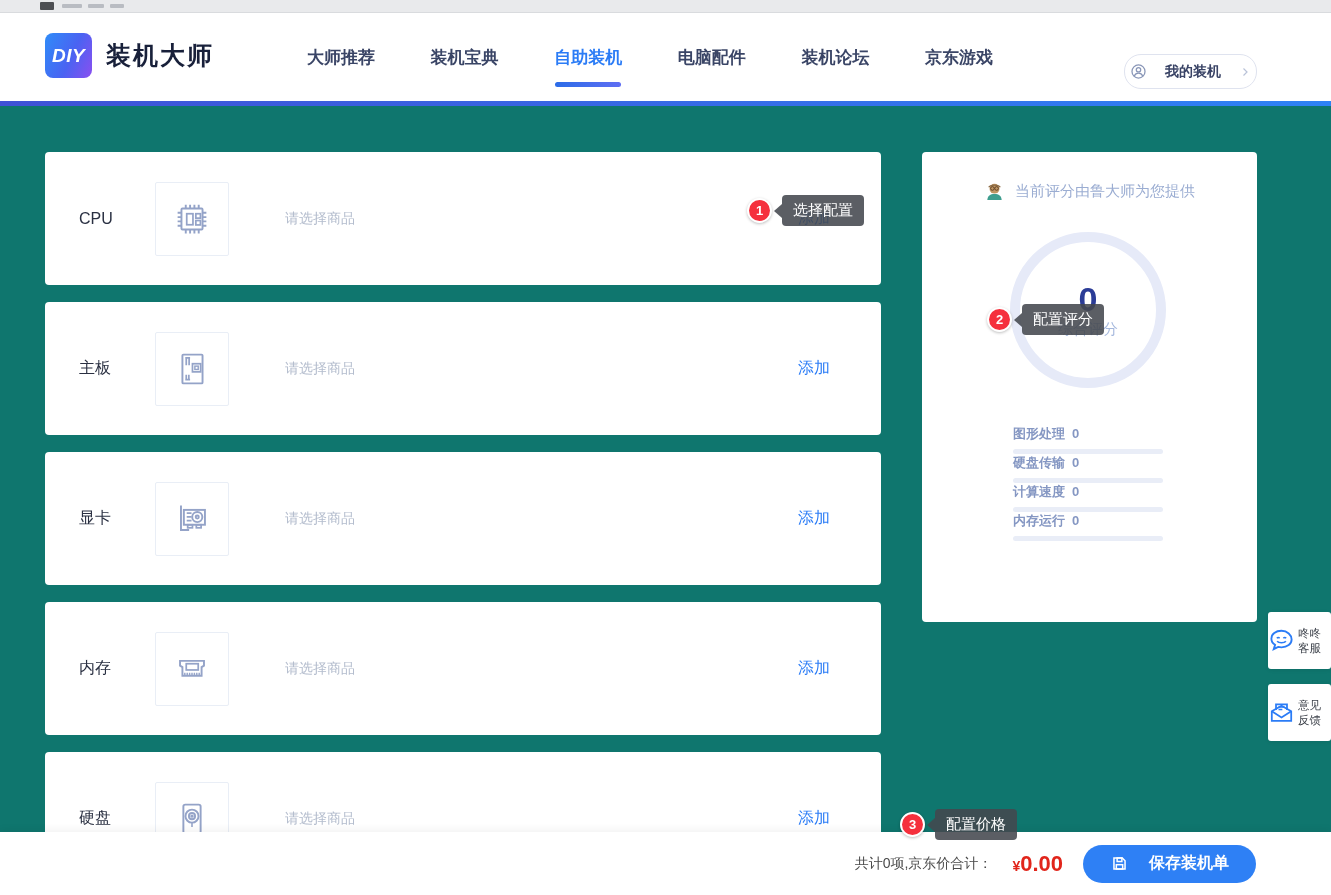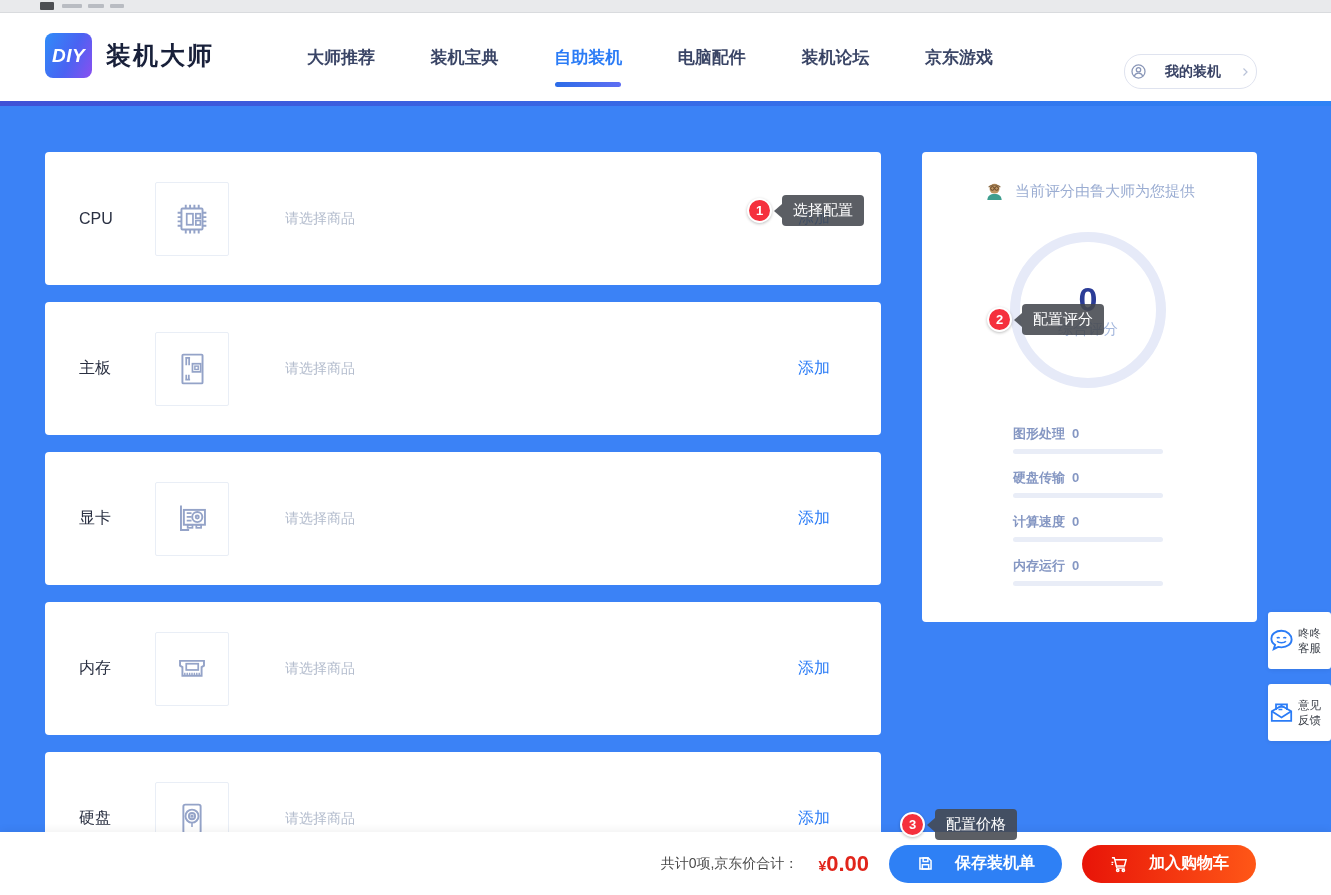--- a/index.html
+++ b/index.html
@@ -1,17 +1,17 @@
 <!DOCTYPE html>
 <html><head>
 <meta charset="utf-8">
 <style>
   html,body{margin:0;padding:0;overflow:hidden;background:#f3f5f9;
     font-family:"Liberation Sans","DejaVu Sans",sans-serif;}
-  #viewport{position:relative;width:1331px;height:895px;background:#3b82f6;overflow:hidden;}
+  #viewport{position:relative;width:1331px;height:895px;background:#0f766e;overflow:hidden;}
 
   
   .top-strip{position:absolute;left:0;top:0;width:1331px;height:12px;background:#e9eaec;border-bottom:1px solid #d9dbde;}
   .strip-smudge{position:absolute;left:40px;top:2px;width:14px;height:8px;background:#4d4f53;border-radius:1px;}
   .strip-dash{position:absolute;top:4px;height:4px;background:#b9bcc2;border-radius:1px;}
 
   
   .header{position:absolute;left:0;top:13px;width:1331px;height:88px;background:#ffffff;}
   .header-line{position:absolute;left:0;top:101px;width:1331px;height:5px;
     background:linear-gradient(90deg,#3f51d6 0%,#2e82f5 100%);}
@@ -42,21 +42,21 @@
 
   
   .score-panel{position:absolute;left:922px;top:152px;width:335px;height:470px;background:#fff;border-radius:4px;}
   .score-title{position:absolute;left:0;top:29px;width:100%;display:flex;align-items:center;justify-content:center;gap:10px;
     font-size:15px;color:#9badd2;}
   .score-circle{position:absolute;left:88px;top:80px;width:136px;height:136px;border:10px solid #e6eaf8;border-radius:50%;
     display:flex;flex-direction:column;align-items:center;justify-content:center;}
   .score-num{font-size:34px;font-weight:700;color:#2b3c97;line-height:1;}
   .score-cap{margin-top:4px;font-size:15px;color:#a5b8dd;}
   .metrics{position:absolute;left:91px;top:273px;width:152px;}
-  .metric{margin-bottom:15px;}
+  .metric{}
   .metric-line{font-size:13px;font-weight:700;color:#8597c3;display:flex;gap:7px;align-items:baseline;}
   .metric-bar{margin-top:6px;width:150px;height:5px;border-radius:3px;background:#e9edf7;}
 
   
   .tour{position:absolute;display:flex;align-items:center;z-index:10;}
   .tour-badge{width:21px;height:21px;border-radius:50%;background:#f5303d;border:2px solid #ffffff;
     color:#fff;font-size:13px;font-weight:700;display:flex;align-items:center;justify-content:center;flex:0 0 auto;
     box-shadow:0 1px 3px rgba(0,0,0,.25);}
   .tour-arrow{width:0;height:0;border-top:7px solid transparent;border-bottom:7px solid transparent;
     border-right:8px solid rgba(68,72,78,.88);margin-left:2px;}
@@ -299,27 +299,15 @@
     <button class="bar-btn save-btn">
       <span class="icn">
         <svg width="19" height="19" viewBox="0 0 24 24" fill="none" stroke="#ffffff" stroke-width="1.9">
           <path d="M5 5h10.5L19 8.5V19H5Z"></path>
           <rect x="9" y="5" width="6" height="4.5"></rect>
           <rect x="8" y="13.5" width="8" height="5.5"></rect>
         </svg>
       </span>
       <span>保存装机单</span>
     </button>
-    <button class="bar-btn cart-btn">
-      <span class="icn">
-        <svg width="20" height="20" viewBox="0 0 24 24" fill="none" stroke="#ffffff" stroke-width="1.8">
-          <path d="M7 7h13.5l-2 7.5H8.8L7 7 6.2 4.5H3.5"></path>
-          <path d="M8.8 14.5 9.5 17h9.5" stroke-width="1.6"></path>
-          <circle cx="10.5" cy="19.6" r="1.4"></circle>
-            <circle cx="17.2" cy="19.6" r="1.4"></circle>
-          <path d="M3 10h2.3 M3 12.5h1.8" stroke-width="1.5"></path>
-        </svg>
-      </span>
-      <span>加入购物车</span>
-    </button>
   </div>
 
 </div>
 
 </body></html>

